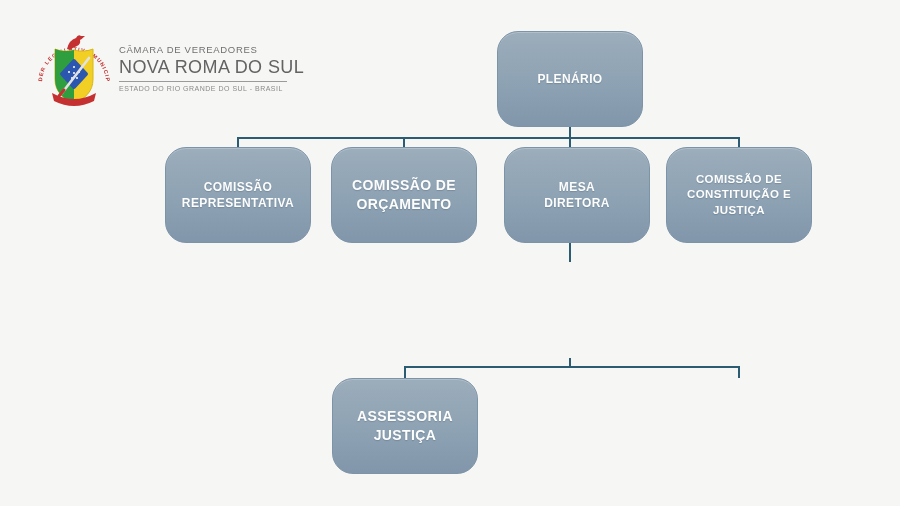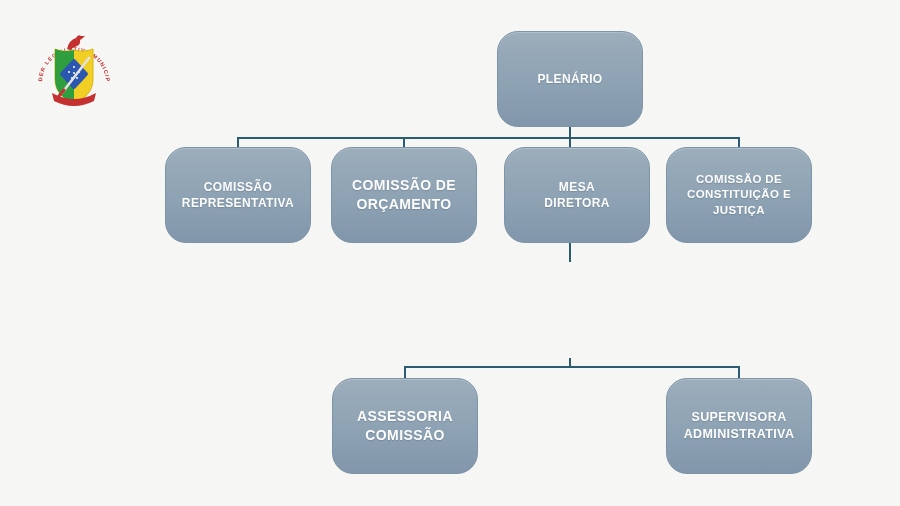--- a/index.html
+++ b/index.html
@@ -90,20 +90,26 @@
     <circle cx="38" cy="51" r="1" fill="#fff"></circle>
     <circle cx="43" cy="51" r="1" fill="#fff"></circle>
     <circle cx="40" cy="46" r="1" fill="#fff"></circle>
 
     <line x1="28" y1="66" x2="55" y2="31" stroke="#e2e2e2" stroke-width="2.6" stroke-linecap="round"></line>
     <line x1="25" y1="69" x2="30" y2="63" stroke="#c53030" stroke-width="3" stroke-linecap="round"></line>
 
     <path d="M18,66 Q40,78 62,66 L60,74 Q40,84 20,74 Z" fill="#c53030"></path>
   </svg>
 
+  <div class="logo-text">
+    <p class="logo-line1">CÂMARA DE VEREADORES</p>
+    <p class="logo-name">NOVA ROMA DO SUL</p>
+    <div class="logo-divider"></div>
+    <p class="logo-line3">ESTADO DO RIO GRANDE DO SUL - BRASIL</p>
+  </div>
 
   <div class="vline c-v-plenario"></div>
   <div class="hline c-h-bus1"></div>
   <div class="vline c-s-repr"></div>
   <div class="vline c-s-orc"></div>
   <div class="vline c-s-const"></div>
   <div class="vline c-v-mesa-pres"></div>
   <div class="vline c-v-pres"></div>
   <div class="hline c-h-bus2"></div>
   <div class="vline c-s-assess"></div>
@@ -124,20 +130,16 @@
     <span class="label">MESA
 DIRETORA</span>
   </div>
   <div class="node n-constituicao">
     <span class="label">COMISSÃO DE
 CONSTITUIÇÃO E
 JUSTIÇA</span>
   </div>
   <div class="node n-assessoria">
     <span class="label">ASSESSORIA
-COMISSÃO</span>
-  </div>
-  <div class="node n-supervisora">
-    <span class="label">SUPERVISORA
-ADMINISTRATIVA</span>
+JUSTIÇA</span>
   </div>
 
 </div>
 
 </body></html>

